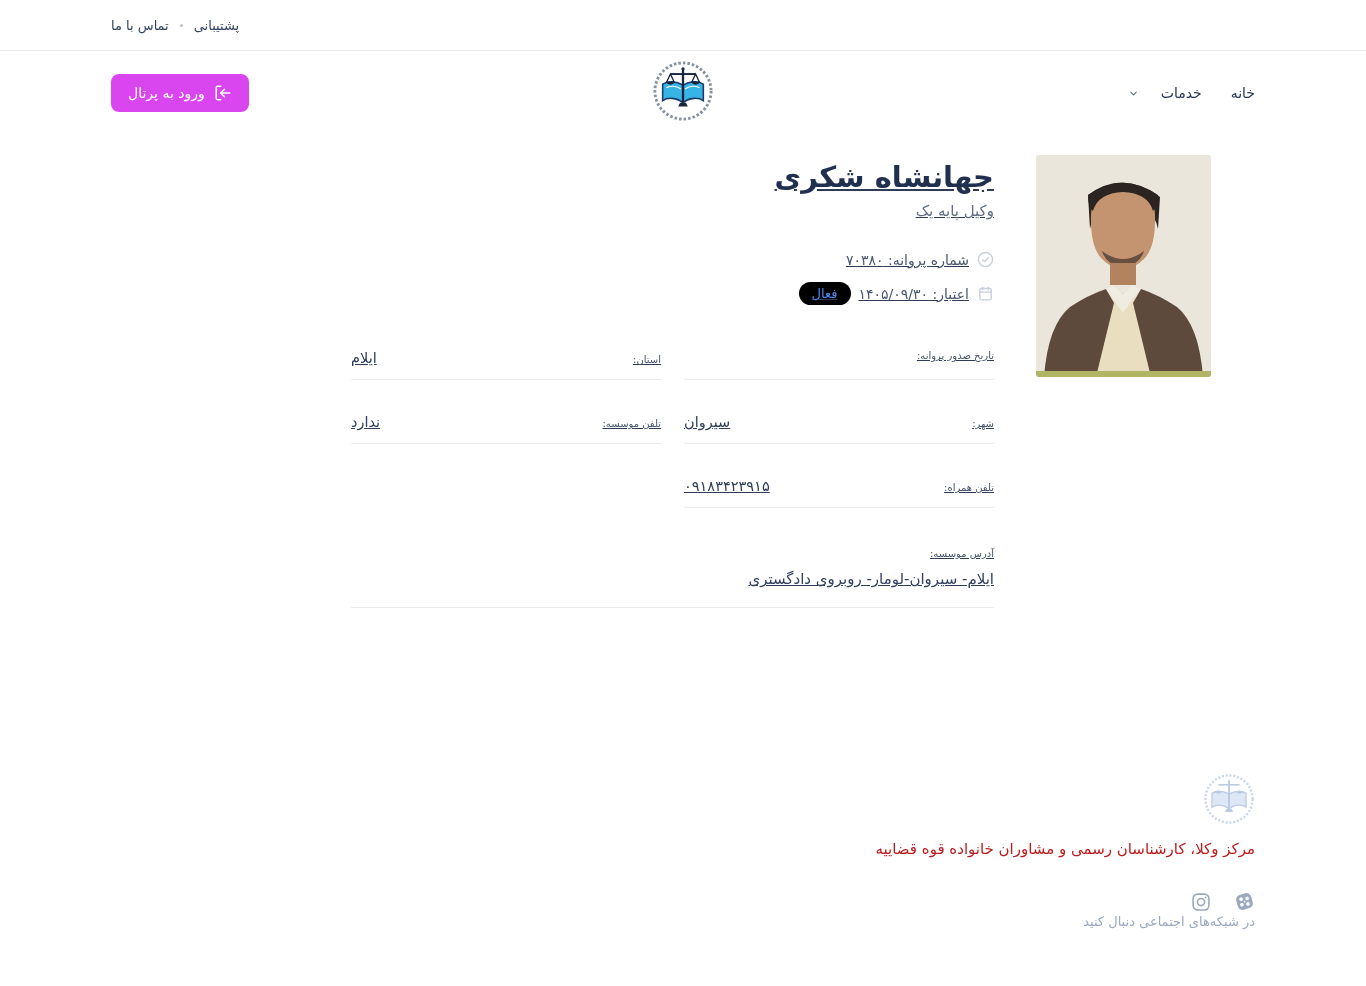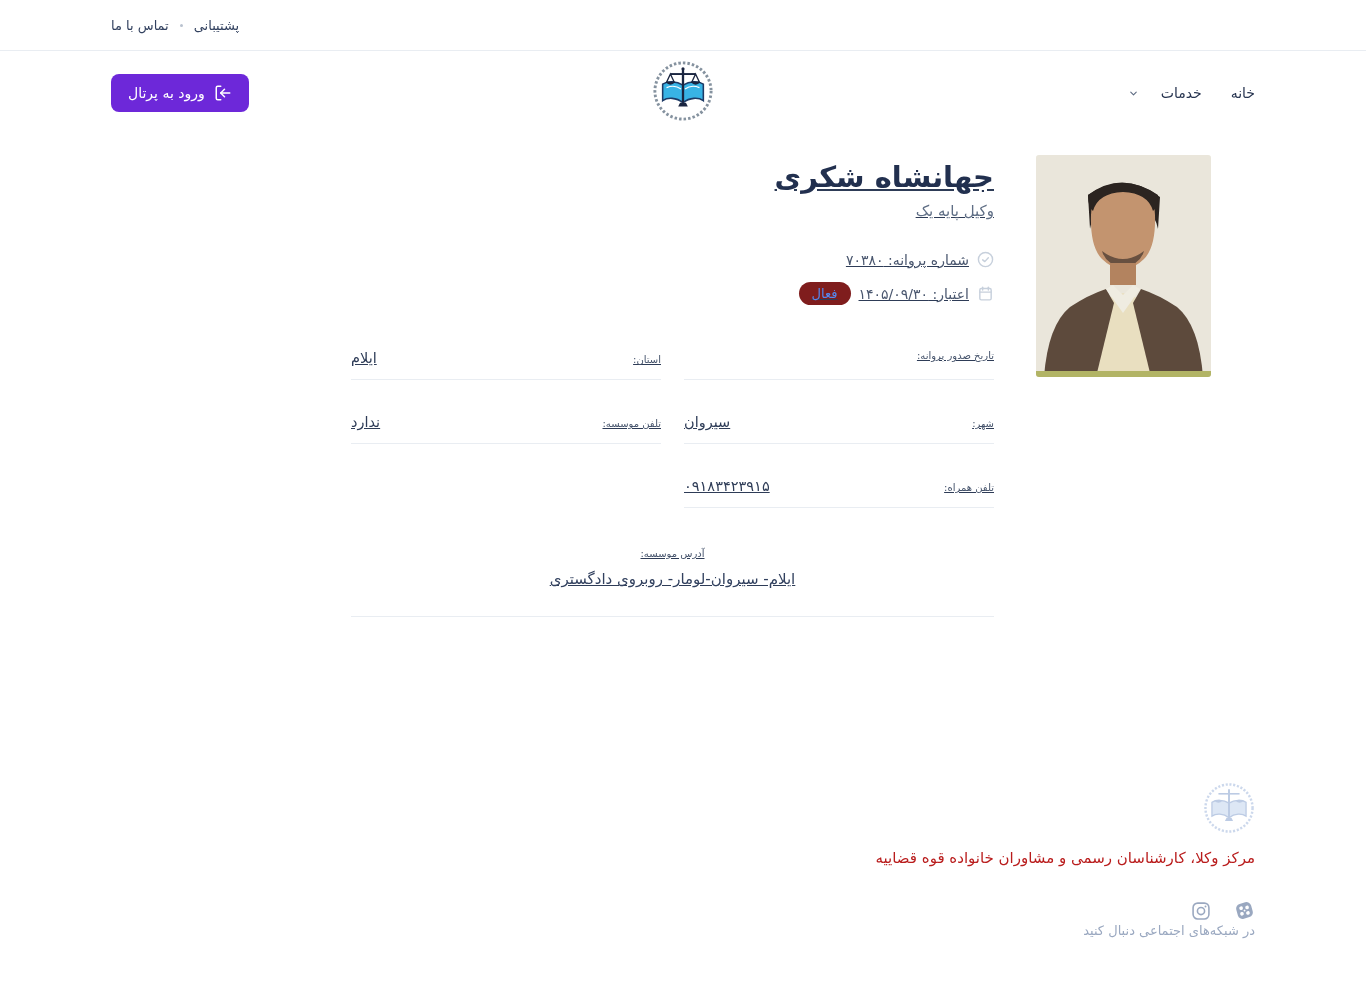--- a/index.html
+++ b/index.html
@@ -18,53 +18,53 @@
   .dot-sep { width:3px; height:3px; border-radius:50%; background:#b9c2cf; }
 
   
   .header { height:84px; }
   .header .container { position:relative; height:100%; display:flex; align-items:center; justify-content:space-between; }
   .nav { display:flex; align-items:center; gap:29px; }
   .nav-item { display:flex; align-items:center; gap:22px; font-size:14px; color:#26334f; cursor:pointer; }
   .nav-item svg { display:block; }
   .logo-center { position:absolute; left:50%; top:50%; transform:translate(-50%,-50%); }
   .login-btn {
-    display:flex; align-items:center; gap:9px; background:#6d28d9; color:#ffffff;
+    display:flex; align-items:center; gap:9px; background:#d946ef; color:#ffffff;
     border:none; border-radius:8px; height:38px; padding:4px 17px;
     font-size:14px; font-family:inherit; cursor:pointer;
   }
   .login-btn svg { display:block; }
 
   
   .profile-row { width:860px; margin:20px 155px 0 auto; display:flex; gap:42px;text-decoration:underline; }
   .photo-wrap { flex:0 0 175px; }
   .photo { width:175px; height:222px; border-radius:3px; overflow:hidden; display:block; }
   .info { flex:1; min-width:0; }
   .person-name { font-size:29px; font-weight:700; color:#22304f; margin-top:6px; line-height:1.15; }
   .person-title { font-size:15px; color:#5f6e85; margin-top:8px; }
   .meta-line { display:flex; align-items:center; gap:8px; font-size:14px; color:#49566e; }
   .meta-license { margin-top:31px; }
   .meta-validity { margin-top:14px; }
   .meta-line svg { display:block; flex:0 0 auto; }
   .badge {
-    background:#7f1d1d; color:#548af2; font-size:13px;
+    background:#000000; color:#548af2; font-size:13px;
     padding:5px 13px; border-radius:999px; line-height:1; cursor:default;
   }
 
   .fields-grid {
     margin-top:45px; display:grid; grid-template-columns:1fr 1fr;
     column-gap:23px; row-gap:34px;
   }
   .field {
     display:flex; justify-content:space-between; align-items:baseline;
     padding-bottom:13px; border-bottom:1px solid #e9edf2;
   }
   .field-label { font-size:10px; color:#45536b; }
   .field-value { font-size:14.5px; color:#2e3c57; }
-  .field-address { grid-column:1 / -1; display:block; padding-bottom:28px;text-align:center; }
+  .field-address { grid-column:1 / -1; display:block; padding-bottom:19px; }
   .field-address .field-value { display:block; margin-top:9px; font-size:15px; color:#32415f; }
 
   
   .footer { margin-top:165px; padding-bottom:86px; }
   .footer .container { display:flex; flex-direction:column; align-items:flex-start; }
   .footer-logo { margin-bottom:11px; }
   .footer-org { font-size:15px; color:#b91c1c; }
   .social-row { margin-top:33px; display:flex; align-items:center; gap:23px; }
   .social-row a { display:block; cursor:pointer; line-height:0; }
   .social-caption { margin-top:2px; font-size:13px; color:#9aa8c0; }

